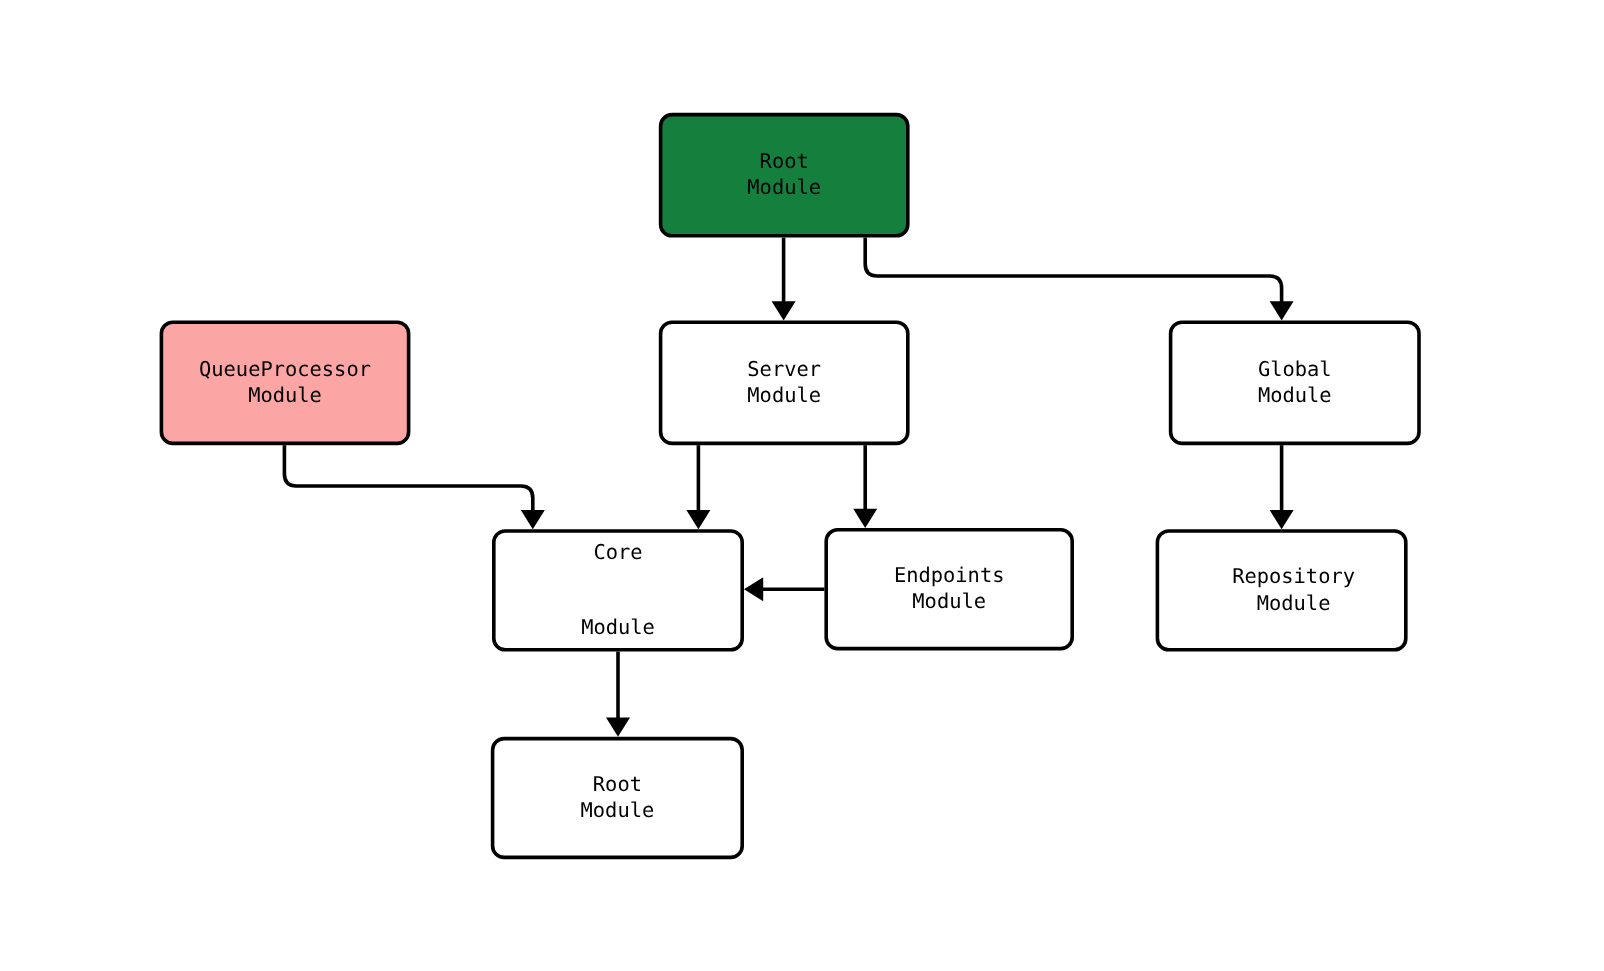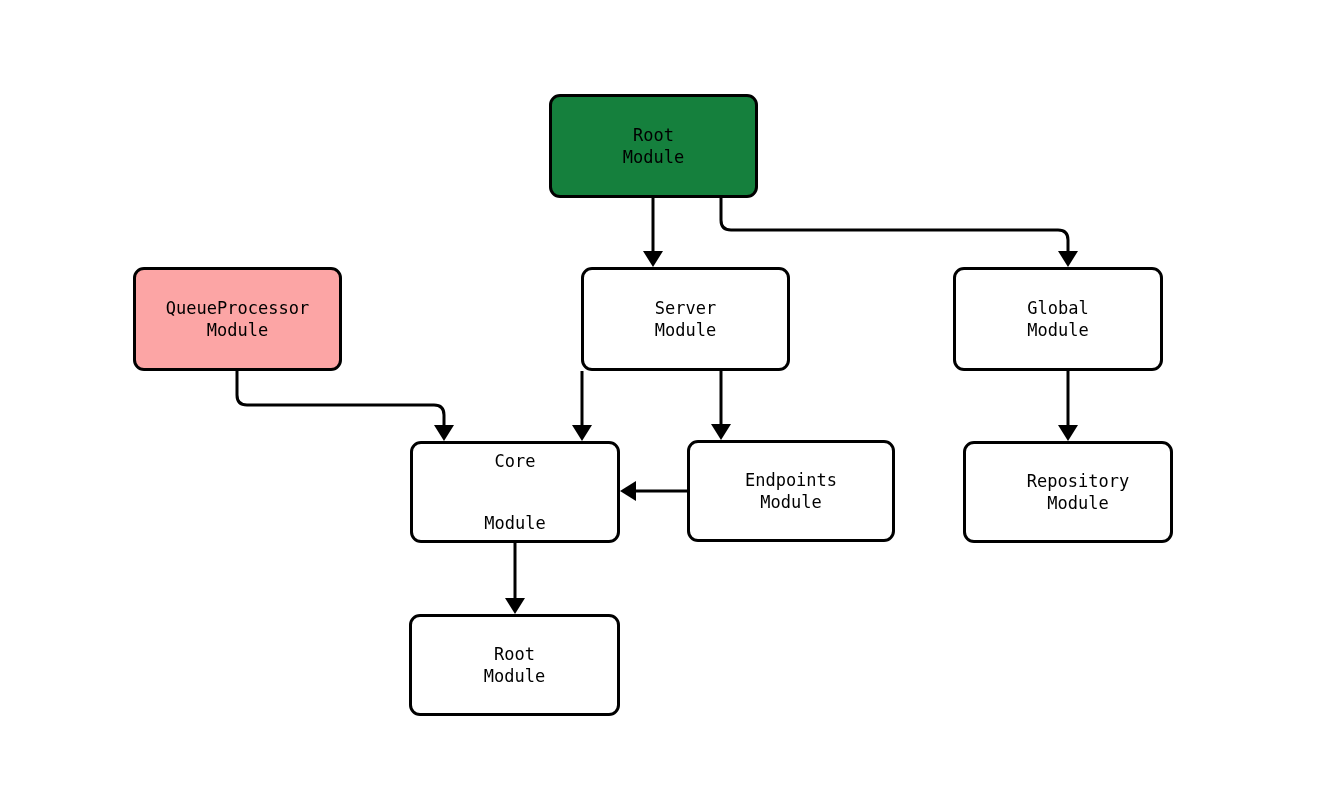--- a/index.html
+++ b/index.html
@@ -90,26 +90,26 @@
   <div class="node" style="left: 549px; top: 94px; width: 209px; height: 104px; border-width: 3px; border-color: rgb(0, 0, 0); border-radius: 11px; background: #15803d;">
     <div class="node-label">Root</div>
     <div class="node-label">Module</div>
   </div>
 
   <div class="node" style="left: 133px; top: 267px; width: 209px; height: 104px; border-width: 3px; border-color: rgb(0, 0, 0); border-radius: 11px; background: #fca5a5;">
     <div class="node-label">QueueProcessor</div>
     <div class="node-label">Module</div>
   </div>
 
-  <div class="node" style="left: 549px; top: 267px; width: 209px; height: 104px; border-width: 3px; border-color: rgb(0, 0, 0); border-radius: 11px; background: rgb(255, 255, 255); margin-left: 32px;">
+  <div class="node" style="left: 549px; top: 267px; width: 209px; height: 104px; border-width: 3px; border-color: rgb(0, 0, 0); border-radius: 11px; background: rgb(255, 255, 255);">
     <div class="node-label">Server</div>
     <div class="node-label">Module</div>
   </div>
 
-  <div class="node" style="left: 953px; top: 267px; width: 210px; height: 104px; border-width: 3px; border-color: rgb(0, 0, 0); border-radius: 11px; background: rgb(255, 255, 255);">
+  <div class="node" style="left: 974px; top: 267px; width: 210px; height: 104px; border-width: 3px; border-color: rgb(0, 0, 0); border-radius: 11px; background: rgb(255, 255, 255);">
     <div class="node-label">Global</div>
     <div class="node-label">Module</div>
   </div>
 
   <div class="node" style="left: 410px; top: 441px; width: 210px; height: 102px; border-width: 3px; border-color: rgb(0, 0, 0); border-radius: 11px; background: rgb(255, 255, 255); gap: 40px;">
     <div class="node-label">Core</div>
     <div class="node-label">Module</div>
   </div>
 
   <div class="node" style="left: 687px; top: 440px; width: 208px; height: 102px; border-width: 3px; border-color: rgb(0, 0, 0); border-radius: 11px; background: rgb(255, 255, 255);">

